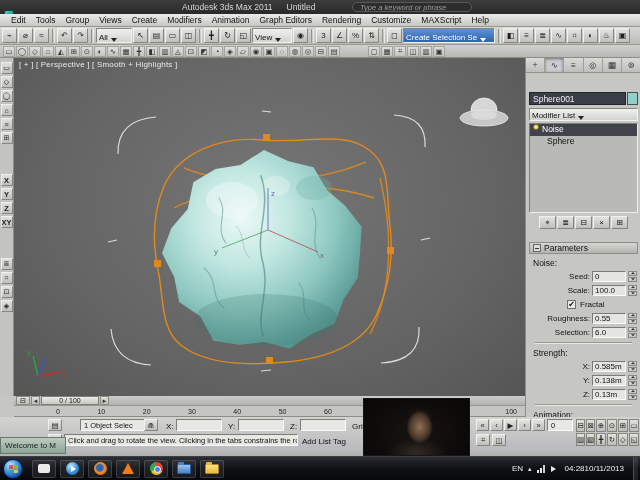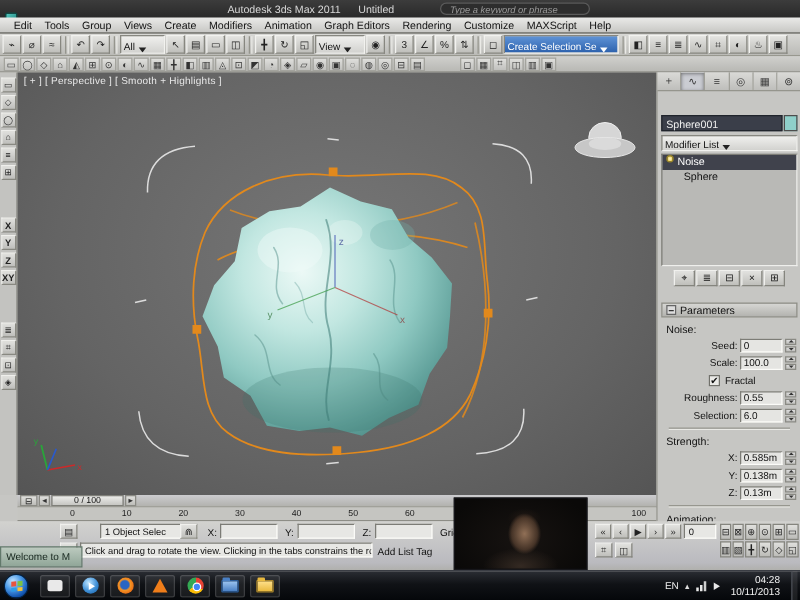--- a/index.html
+++ b/index.html
@@ -112,21 +112,21 @@
 .ic-chrome{width:13px;height:13px;border-radius:50%;background:conic-gradient(#ea4335 0 33%,#fbbc05 0 66%,#34a853 0 100%);position:relative}
 .ic-chrome::after{content:"";position:absolute;left:4px;top:4px;width:5px;height:5px;border-radius:50%;background:#4285f4;border:1px solid #fff}
 .ic-folder{width:14px;height:10px;border-radius:1px;background:linear-gradient(#ffe08a,#e9b93e);border:1px solid #a8842a;position:relative}
 .ic-folder::before{content:"";position:absolute;left:0;top:-3px;width:6px;height:3px;background:#e9b93e;border-radius:1px 1px 0 0}
 .ic-folder.blue{background:linear-gradient(#9cc4f0,#4a80c4);border-color:#2a5c9a}
 .ic-folder.blue::before{background:#4a80c4}
 .tray{margin-left:auto;display:flex;align-items:center;gap:5px;padding-right:2px;color:#eee;font-size:8px}
 .tray .gly{font-size:7px;color:#ddd}
 .net{width:9px;height:8px;background:linear-gradient(to top,#e8e8e8 0 100%) left bottom/2px 3px no-repeat,linear-gradient(to top,#e8e8e8 0 100%) 3px bottom/2px 5px no-repeat,linear-gradient(to top,#cfcfcf 0 100%) 6px bottom/2px 8px no-repeat}
 .spk{width:0;height:0;border-top:3px solid transparent;border-bottom:3px solid transparent;border-left:5px solid #e8e8e8}
-.clock{display:flex;flex-direction:column;align-items:flex-end;line-height:1.15;font-size:8px;color:#f2f2f2;padding:0 4px}
+.clock{display:flex;flex-direction:row;align-items:flex-start;line-height:1.15;font-size:8px;color:#f2f2f2;padding:0 4px}
 .showdesk{width:5px;height:24px;border-left:1px solid #4a4d54;background:rgba(255,255,255,.09);flex:0 0 auto}
 </style>
 </head>
 <body>
 
 <div id="screen">
 
   <div class="titlebar">
     <div class="appicon"></div>
     <div class="title-wrap">

